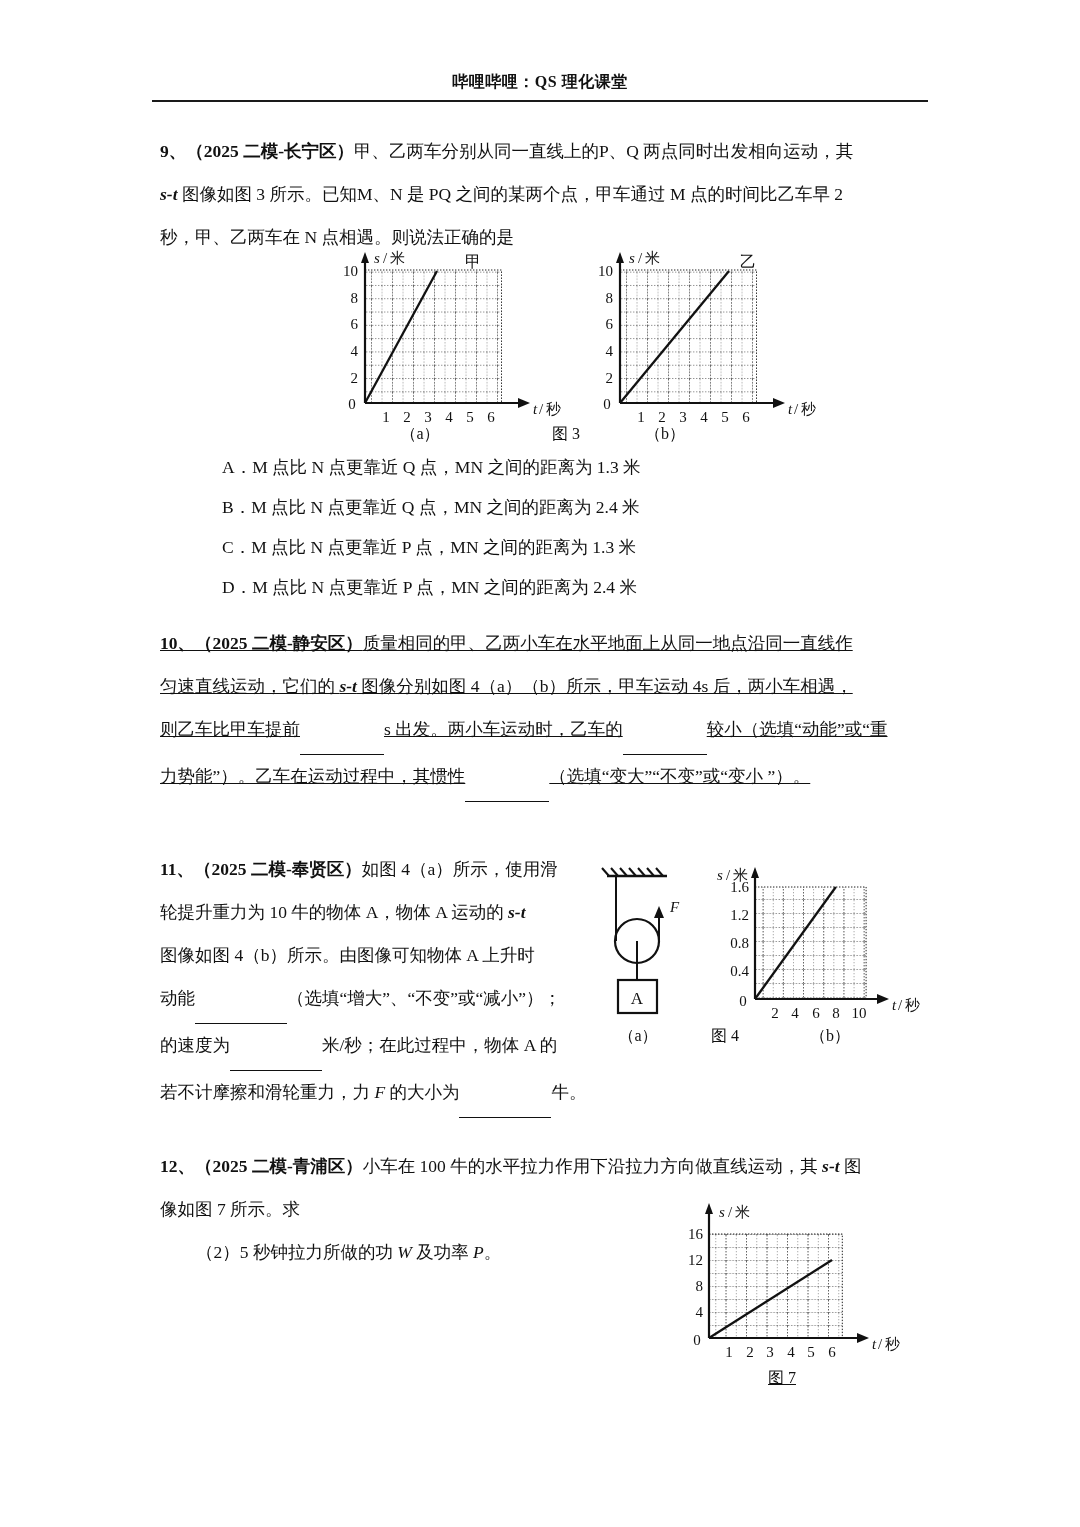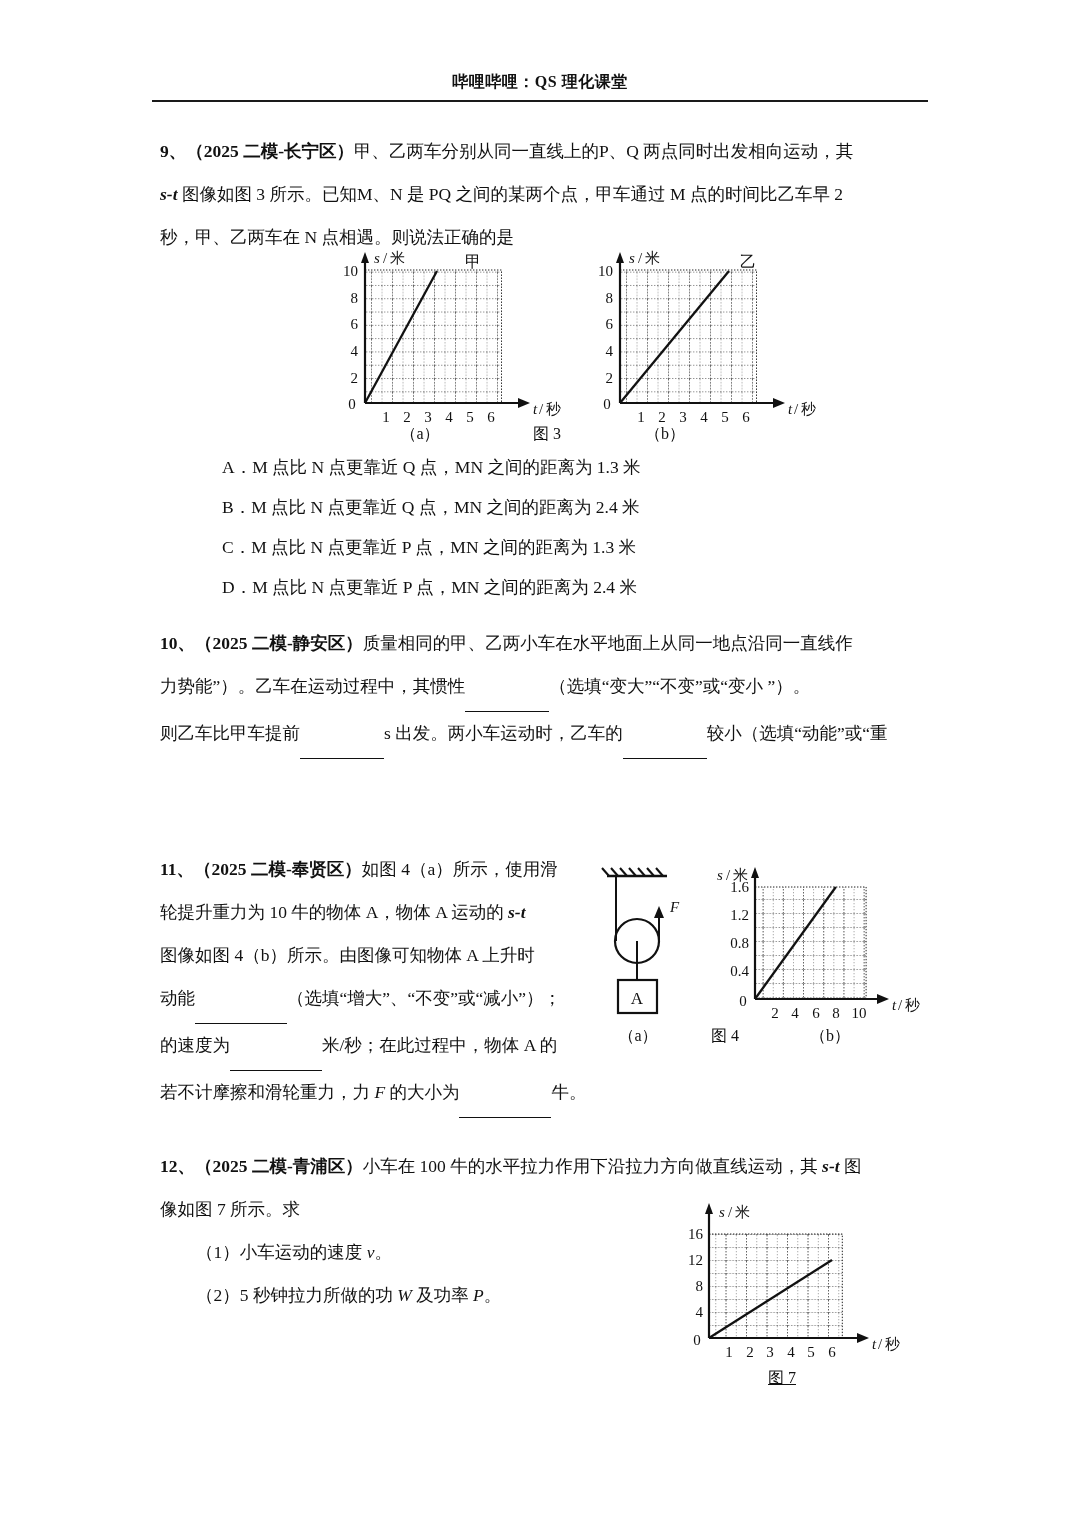--- a/index.html
+++ b/index.html
@@ -143,40 +143,43 @@
       <text x="28" y="137" font-size="15" text-anchor="end">2</text>
       <text x="56" y="176" font-size="15" text-anchor="middle">1</text>
       <text x="77" y="176" font-size="15" text-anchor="middle">2</text>
       <text x="98" y="176" font-size="15" text-anchor="middle">3</text>
       <text x="119" y="176" font-size="15" text-anchor="middle">4</text>
       <text x="140" y="176" font-size="15" text-anchor="middle">5</text>
       <text x="161" y="176" font-size="15" text-anchor="middle">6</text>
     </svg>
 
     <div class="caplabel" style="position:absolute; left:55px; top:178px; width:70px;">（a）</div>
-    <div class="caplabel" style="position:absolute; left:182px; top:178px; width:70px;">图 3</div>
+    <div class="caplabel" style="position:absolute; left:201px; top:178px; width:70px;">图 3</div>
     <div class="caplabel" style="position:absolute; left:300px; top:178px; width:70px;">（b）</div>
   </div>
 
   <div style="position:absolute; left:222px; top:447px; width:700px;">
     <div class="opt">A．M 点比 N 点更靠近 Q 点，MN 之间的距离为 1.3 米</div>
     <div class="opt">B．M 点比 N 点更靠近 Q 点，MN 之间的距离为 2.4 米</div>
     <div class="opt">C．M 点比 N 点更靠近 P 点，MN 之间的距离为 1.3 米</div>
     <div class="opt">D．M 点比 N 点更靠近 P 点，MN 之间的距离为 2.4 米</div>
   </div>
 
-  <div class="qblock" style="left:160px; top:622px; width:775px;">
+  <div class="qblock" style="left:160px; top:622px; width:775px;text-decoration:underline;">
     <div>
       <span class="qnum">10、</span><span class="qnum">（2025 二模-静安区）</span><span>质量相同的甲、乙两小车在水平地面上从同一地点沿同一直线作</span>
     </div>
     <div>
+      <span>匀速直线运动，它们的 </span><span class="it bold">s-t</span><span> 图像分别如图 4（a）（b）所示，甲车运动 4s 后，两小车相遇，</span>
+    </div>
+    <div>
+      <span>则乙车比甲车提前</span><span class="blank" style="width:84px;">&nbsp;</span><span>s 出发。两小车运动时，乙车的</span><span class="blank" style="width:84px;">&nbsp;</span><span>较小（选填“动能”或“重</span>
+    </div>
+    <div>
       <span>力势能”）。乙车在运动过程中，其惯性</span><span class="blank" style="width:84px;">&nbsp;</span><span>（选填“变大”“不变”或“变小 ”）。</span>
-    </div>
-    <div>
-      <span>则乙车比甲车提前</span><span class="blank" style="width:84px;">&nbsp;</span><span>s 出发。两小车运动时，乙车的</span><span class="blank" style="width:84px;">&nbsp;</span><span>较小（选填“动能”或“重</span>
     </div>
   </div>
 
   <div class="qblock" style="left:160px; top:848px; width:430px;">
     <div>
       <span class="qnum">11、</span><span class="qnum">（2025 二模-奉贤区）</span><span>如图 4（a）所示，使用滑</span>
     </div>
     <div>
       <span>轮提升重力为 10 牛的物体 A，物体 A 运动的 </span><span class="it bold">s-t</span>
     </div>
@@ -263,23 +266,20 @@
     <div class="caplabel" style="position:absolute; left:105px; top:168px; width:70px;">图 4</div>
     <div class="caplabel" style="position:absolute; left:210px; top:168px; width:70px;">（b）</div>
   </div>
 
   <div class="qblock" style="left:160px; top:1145px; width:775px;">
     <div>
       <span class="qnum">12、</span><span class="qnum">（2025 二模-青浦区）</span><span>小车在 100 牛的水平拉力作用下沿拉力方向做直线运动，其 </span><span class="it bold">s-t</span><span> 图</span>
     </div>
     <div>
       <span>像如图 7 所示。求</span>
-    </div>
-    <div style="padding-left:36px;">
-      <span>（1）小车运动的速度 </span><span class="it">v</span><span>。</span>
     </div>
     <div style="padding-left:36px;">
       <span>（2）5 秒钟拉力所做的功 </span><span class="it">W</span><span> 及功率 </span><span class="it">P</span><span>。</span>
     </div>
   </div>
 
   <div class="fig" style="left:665px; top:1196px; width:260px; height:190px;">
     <svg width="260" height="175" viewBox="0 0 260 175" style="position:absolute;left:0;top:0;">
       <defs>
         <pattern id="gridD" width="20.5" height="13.0" patternUnits="userSpaceOnUse">

